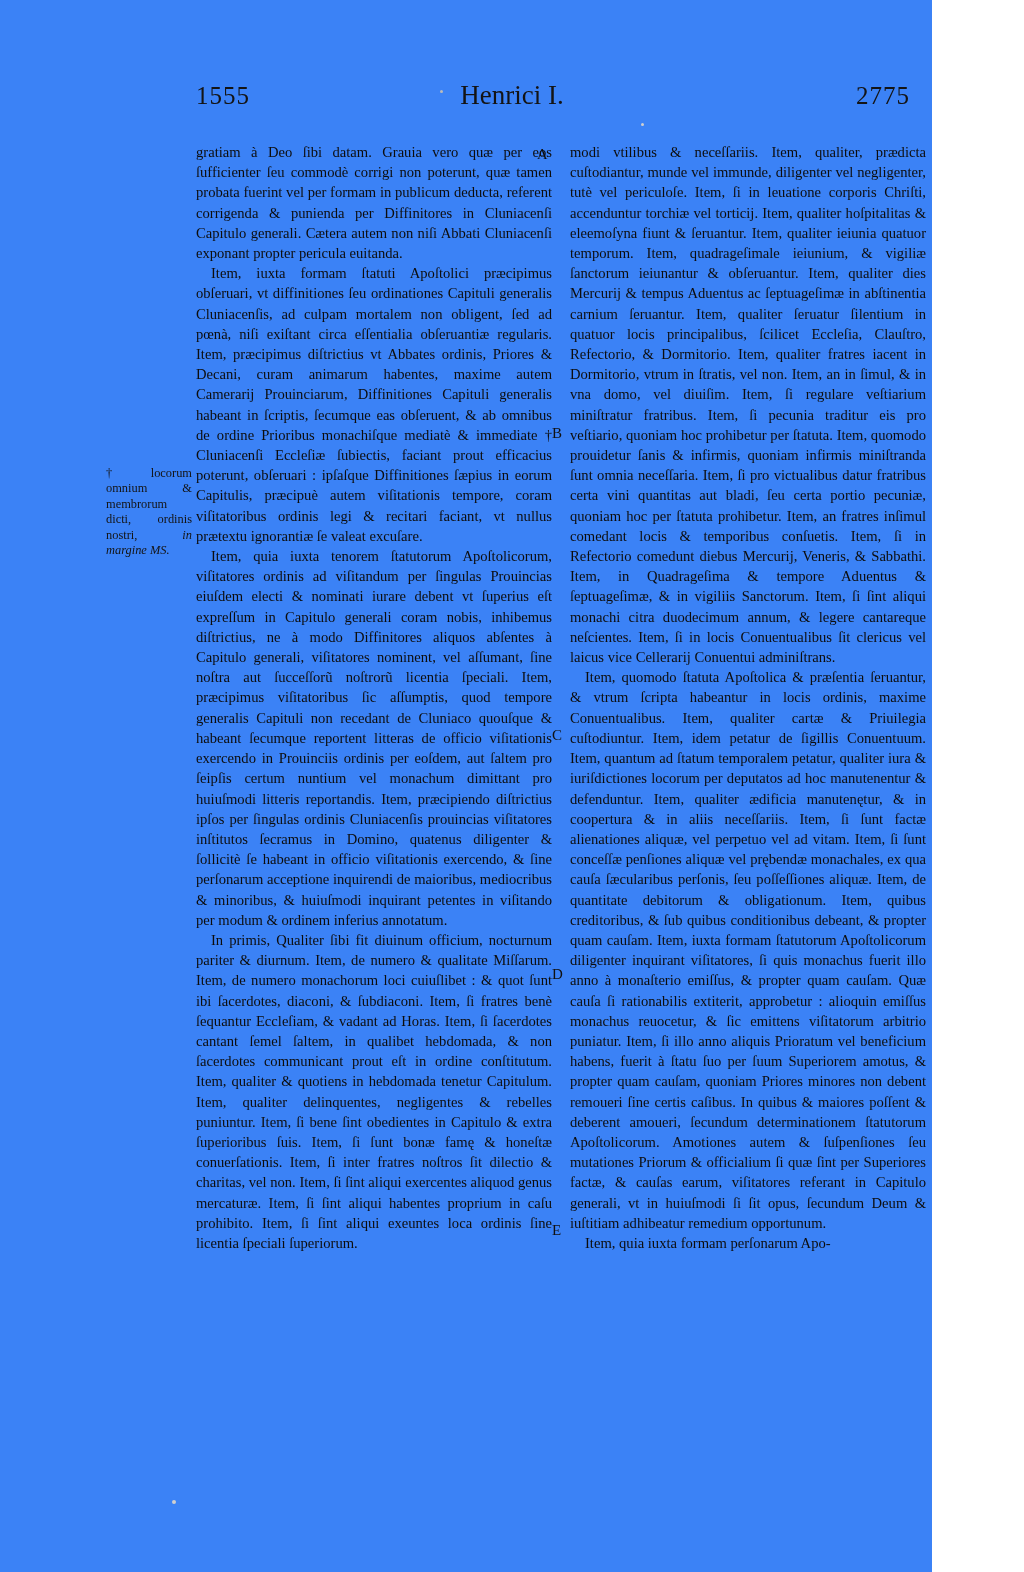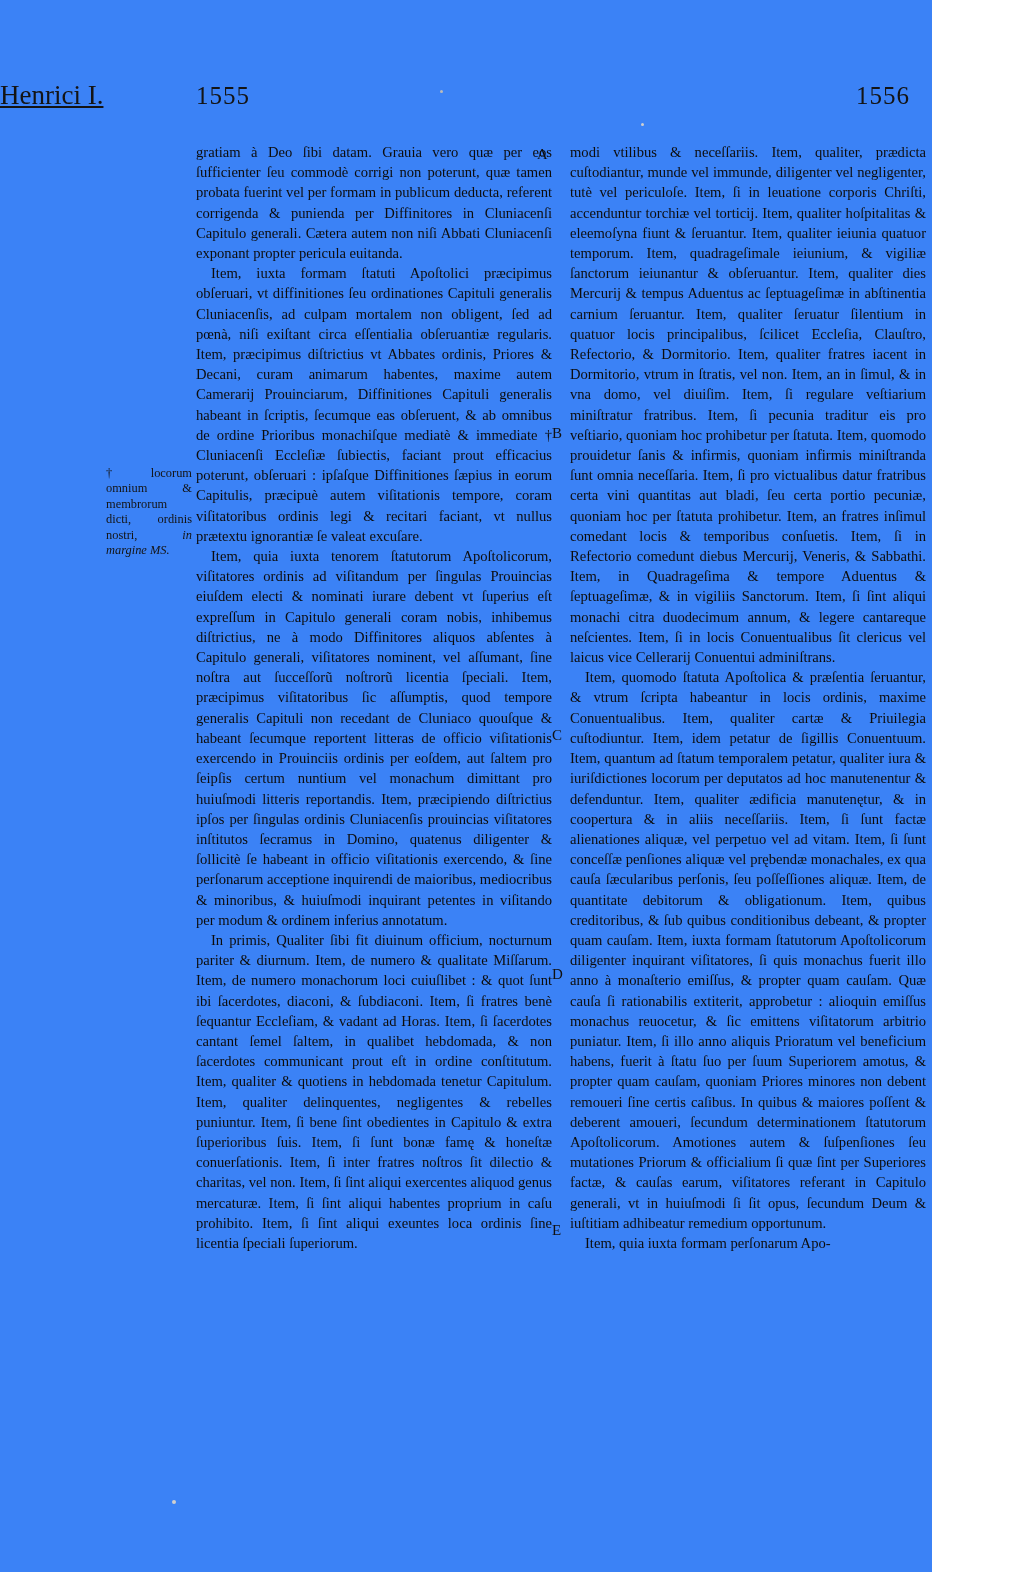--- a/index.html
+++ b/index.html
@@ -38,24 +38,23 @@
     color: #141414;
     font-variant-numeric: oldstyle-nums;
   }
   .folio-left  { left: 196px; }
   .folio-right { left: 856px; }
   .head-title {
     position: absolute;
     top: -2px;
     left: 0;
     width: 1024px;
-    text-align: left;
+    text-align: center;
     font-size: 27px;
     color: #141414;
-    text-decoration: underline;
   }
   .head-dot {
     position: absolute;
     top: 8px;
     left: 440px;
     width: 3px;
     height: 3px;
     background: #bbbbbb;
     border-radius: 50%;
   }
@@ -131,21 +130,21 @@
   }
 </style>
 </head>
 <body>
 
 <div class="page">
 
   <div class="running-head">
     <span class="folio-left">1555</span>
     <span class="head-title">Henrici I.</span>
-    <span class="folio-right">1556</span>
+    <span class="folio-right">2775</span>
     <span class="head-dot"></span>
   </div>
 
   <div class="marginal-note">
     <span class="dagger">†</span>
     <span>locorum omnium &amp; membrorum dicti, ordinis nostri,</span>
     <span class="mn-italic">in margine MS.</span>
   </div>
 
   <span class="marker marker-b">B</span>

